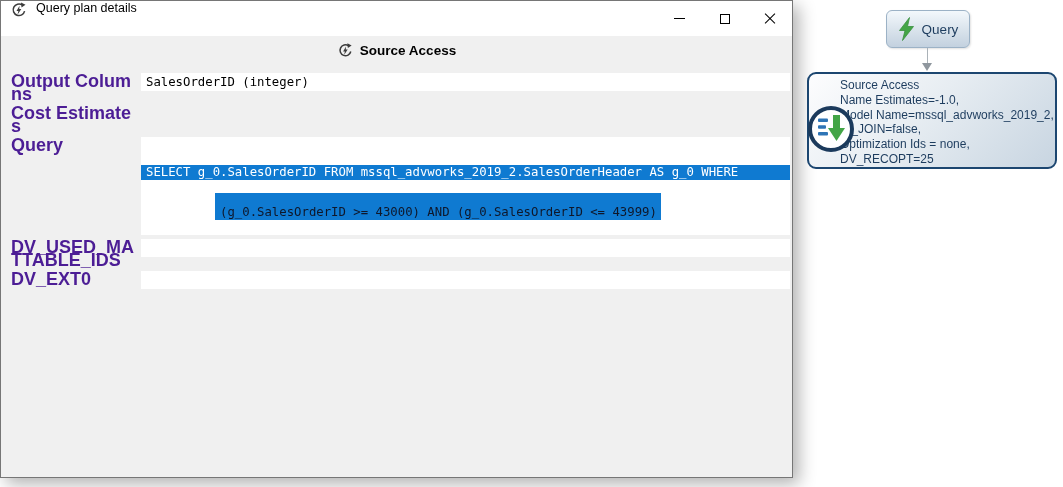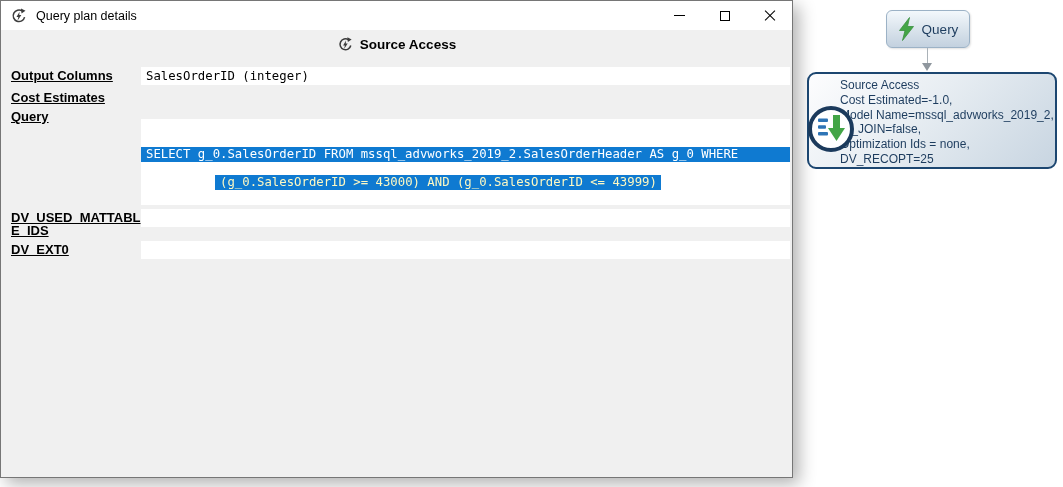--- a/index.html
+++ b/index.html
@@ -5,48 +5,48 @@
   * { margin:0; padding:0; box-sizing:border-box; }
   html,body { width:1063px; height:487px; background:#ffffff; font-family:"Liberation Sans", sans-serif; overflow:hidden; }
   .stage { position:relative; width:1063px; height:487px; }
 
   
   .dialog {
     position:absolute; left:0; top:0; width:793px; height:478px;
     background:#f0f0f0; border:1px solid #767676;
     box-shadow: 6px 6px 16px rgba(0,0,0,0.30);
   }
-  .titlebar { height:29px; background:#ffffff; display:flex; align-items:center; }
+  .titlebar { height:35px; background:#ffffff; display:flex; align-items:flex-start; }
   .titlebar .app-icon { margin-left:9px; width:18px; height:18px; flex:0 0 auto; }
   .titlebar .title-text { margin-left:8px; font-size:12.5px; color:#000; }
   .win-controls { margin-left:auto; display:flex; height:35px; }
   .win-btn { width:45px; height:35px; display:flex; align-items:center; justify-content:center; cursor:default; }
   .glyph-min { width:11px; height:1px; background:#000; display:block; }
   .glyph-max { width:10px; height:10px; border:1px solid #000; display:block; }
   .glyph-close { position:relative; width:12px; height:12px; display:block; }
   .glyph-close::before, .glyph-close::after {
     content:""; position:absolute; left:-1px; top:5.5px; width:14px; height:1px; background:#000;
   }
   .glyph-close::before { transform:rotate(45deg); }
   .glyph-close::after  { transform:rotate(-45deg); }
 
   .dlg-header { height:28px; display:flex; align-items:center; justify-content:center; gap:6px; }
   .dlg-header .hdr-title { font-size:13.5px; font-weight:bold; color:#000; }
 
   
   .grid { padding:9px 2px 0 10px; }
   .p-row { display:flex; align-items:flex-start; margin-bottom:4px; }
-  .p-label { width:130px; flex:0 0 130px; font-size:13px; font-weight:bold; color:#000000;
-             line-height:13px; padding-top:2px; word-break:break-all;text-decoration:underline; }
+  .p-label { width:130px; flex:0 0 130px; font-size:18px; font-weight:bold; color:#4c1d95;
+             line-height:13px; padding-top:2px; word-break:break-all; }
   .p-value { flex:1; background:#ffffff; min-height:18px; line-height:18px;
              font-family:"DejaVu Sans Mono", monospace; font-size:12.3px; color:#000;
              padding:0 20px 0 5px; white-space:pre-wrap; }
-  .p-value.query-cell { padding:2px 0; line-height:13px;margin-top:11px; }
+  .p-value.query-cell { padding:2px 0; line-height:13px; }
   .sel-line1 { display:block; background:#0f7ad1; color:#fff; padding:1px 2px 1px 5px; }
-  .sel-line2 { display:inline-block; background:#0f7ad1; color:#fef9c3; padding:1px 4px 1px 5px; }
+  .sel-line2 { display:inline-block; background:#0f7ad1; color:#0f172a; padding:13px 4px 1px 5px; }
 
   
   .query-node {
     position:absolute; left:886px; top:10px; width:84px; height:38px;
     border:1px solid #9cb2c6; border-radius:6px;
     background:linear-gradient(#f3f8fc, #dde6ee 45%, #c3d1df);
     display:flex; align-items:center; justify-content:center; gap:7px;
     box-shadow:1px 1px 2px rgba(0,0,0,0.12);
   }
   .query-node .node-label { font-size:13.5px; color:#1d3c5e; }
@@ -141,21 +141,21 @@
       <path d="M11.5 0.5 L1.5 13.5 H7 L4.5 23.5 L15.5 9.5 H9.5 Z" fill="#43a546" stroke="#3a9140" stroke-width="0.8"></path>
     </svg>
     <span class="node-label">Query</span>
   </div>
 
   <div class="connector-line"></div>
   <div class="connector-head"></div>
 
   <div class="sa-box">
     <div class="sa-line">Source Access</div>
-    <div class="sa-line">Cost Estimated=-1.0,</div>
+    <div class="sa-line">Name Estimates=-1.0,</div>
     <div class="sa-line">Model Name=mssql_advworks_2019_2,</div>
     <div class="sa-line">IS_JOIN=false,</div>
     <div class="sa-line">Optimization Ids = none,</div>
     <div class="sa-line">DV_RECOPT=25</div>
   </div>
 
   <svg class="sa-icon" viewBox="0 0 50 50">
     <circle cx="25" cy="25" r="21" fill="#ffffff" stroke="#1b3a5c" stroke-width="4"></circle>
     <rect x="12" y="14.5" width="10" height="3.6" rx="1" fill="#2e75b6"></rect>
     <rect x="12" y="21.2" width="8" height="3.6" rx="1" fill="#2e75b6"></rect>

